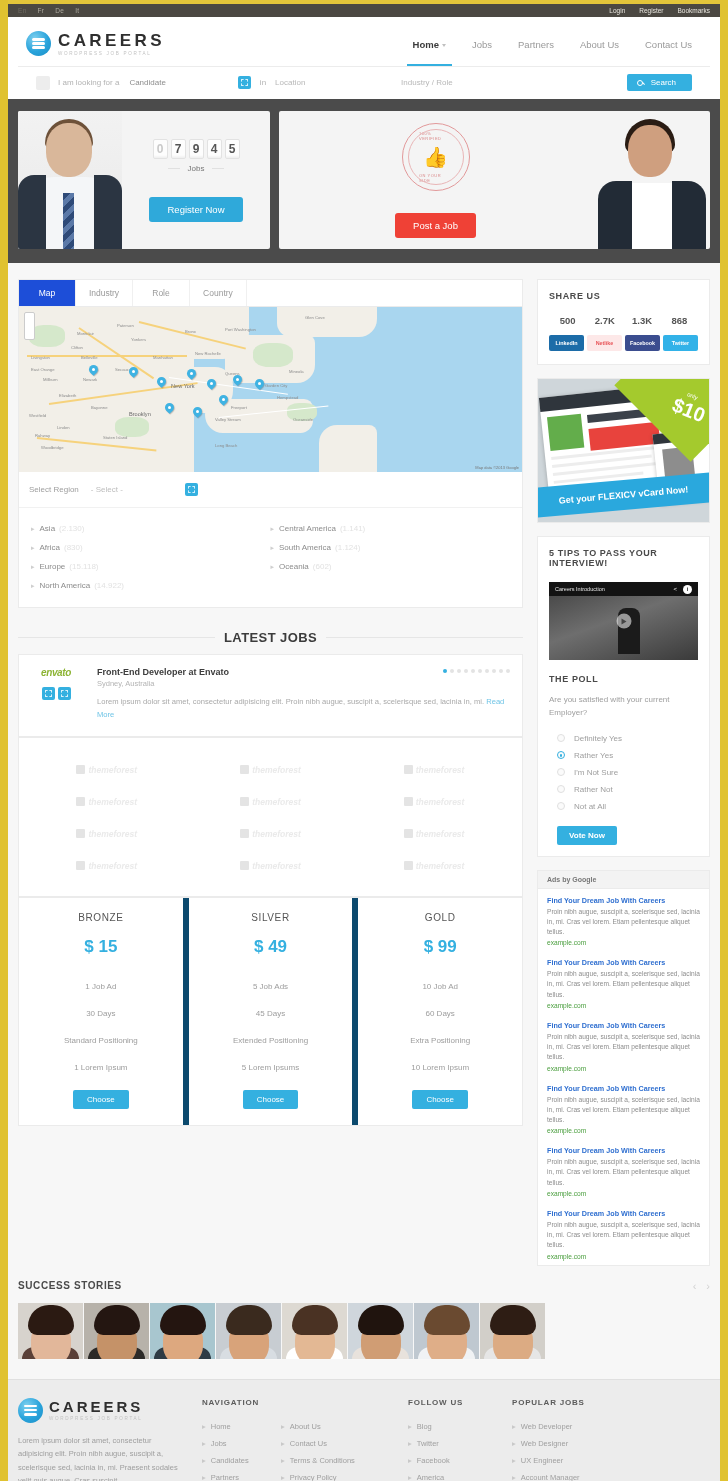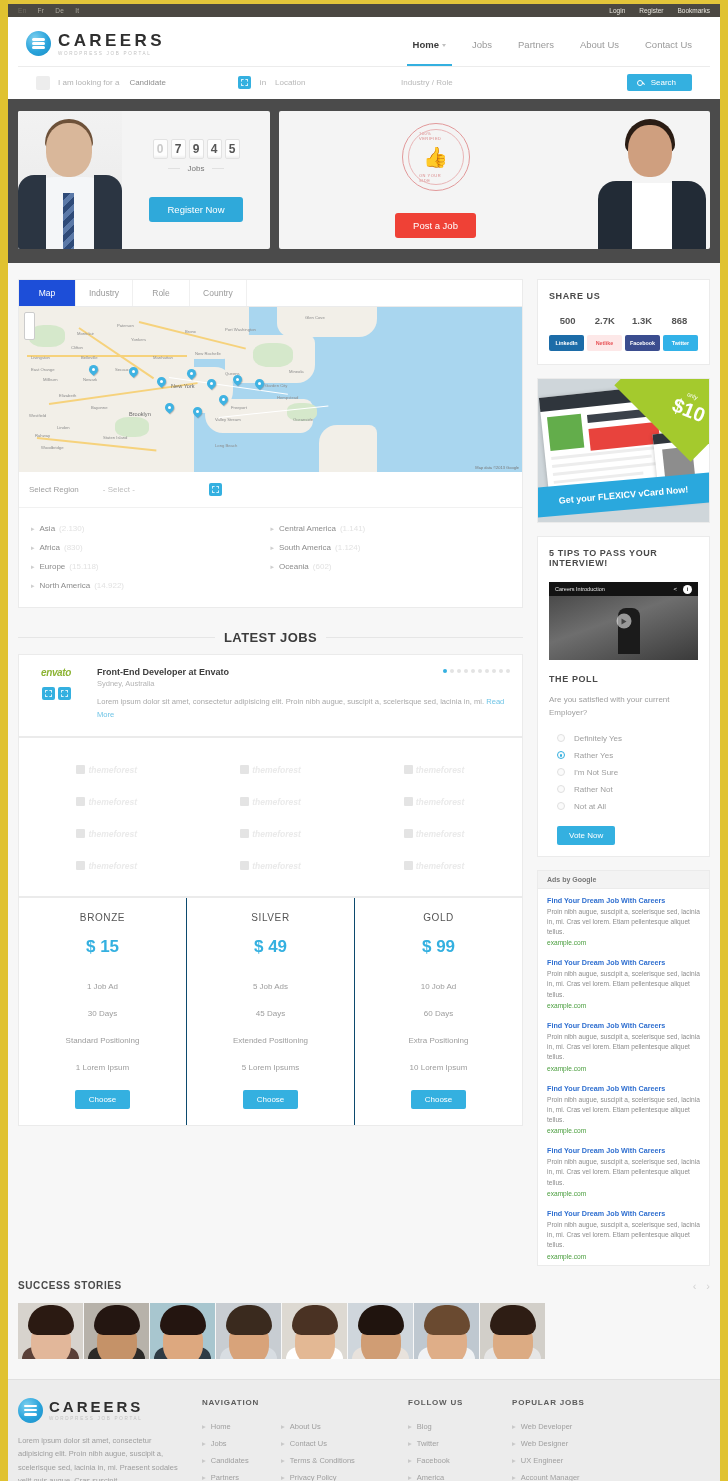--- a/index.html
+++ b/index.html
@@ -133,21 +133,21 @@
   .map .green { position:absolute; background:#d5e8cb; border-radius:40%; }
   .map .road { position: absolute; background: #f6d27c; height: 2px; transform-origin: left center; }
   .map .road.w { background:#fff; height:1.4px; }
   .map .mlabel { position:absolute; font-size:4.2px; color:#8c8c8c; }
   .pin { position: absolute; width: 9px; height: 12px; }
   .pin::before { content:""; position:absolute; left:0; top:0; width:9px; height:9px; border-radius:50% 50% 50% 0; transform: rotate(-45deg); background:#3fb3e3; box-shadow:0 1px 1px rgba(0,0,0,.25); }
   .pin::after { content:""; position:absolute; left:3px; top:3px; width:3px; height:3px; border-radius:50%; background:#fff; }
   .map-ctrl { position:absolute; left:5px; top:5px; width:11px; height:28px; background:#fff; border:1px solid #ccc; border-radius:2px;}
   .map-credit { position:absolute; right:3px; bottom:2px; font-size:4px; color:#777; }
 
-  .region-row { display: flex; align-items: center; gap: 24px; padding: 11px 10px; border-bottom: 1px solid #f1f1f1; }
+  .region-row { display: flex; align-items: center; gap: 12px; padding: 11px 10px; border-bottom: 1px solid #f1f1f1; }
   .region-row .lbl { font-size: 8px; color: #9e9e9e; }
   .region-row .sel { font-size: 8px; color: #bdbdbd; }
   .region-row .go { width: 13px; height: 13px; background: #34b0e0; border-radius: 2px; margin-left: 50px; position:relative;}
   .region-row .go::after{content:"";position:absolute;inset:3px;border:1px dashed #cfeefb;}
   .continents { display: flex; flex-wrap: wrap; padding: 11px 12px 12px 12px; }
   .continents .c { width: 50%; font-size: 8px; padding: 5px 0; color: #8c8c8c; }
   .continents .c .arrow { color: #cfcfcf; margin-right: 5px; font-size: 7px; }
   .continents .c .num { color: #e2e2e2; margin-left: 4px; }
 
   
@@ -168,21 +168,21 @@
   .job-desc a { color: #6fc4e6; text-decoration: none; }
 
   
   .partners-grid { display: flex; flex-wrap: wrap; padding: 16px 6px 14px 6px; }
   .pcell { width: 33.33%; text-align: center; padding: 11px 0; display:flex; align-items:center; justify-content:center; gap:3px; }
   .pcell .ico { width: 9px; height: 9px; background: #e4e4e4; border-radius: 1px; }
   .pcell .txt { font-size: 8.5px; color: #eaeaea; font-weight: bold; font-style: italic; }
 
   
   .prices { display: flex; }
-  .price-col { flex: 1; text-align: center; padding: 14px 6px 16px 6px; border-right: 1px solid #0c4a6e; }
+  .price-col { flex: 1; text-align: center; padding: 14px 6px 16px 6px; border-right: 6px solid #0c4a6e; }
   .price-col:last-child { border-right: none; }
   .price-col .tier { font-size: 10px; color: #555; letter-spacing: .6px; }
   .price-col .amt { font-size: 17px; color: #34b0e0; font-weight: bold; margin: 14px 0 16px 0; }
   .price-col .feat { font-size: 8px; color: #9d9d9d; padding: 9px 0; }
   .price-col .choose { display: inline-block; background: #34b0e0; color: #fff; font-size: 8px; padding: 5px 14px; border-radius: 2px; margin-top: 9px; }
 
   
   .stories { padding: 14px 18px 20px 18px; }
   .stories-head { display: flex; align-items: center; }
   .stories-head h3 { font-size: 10px; letter-spacing: .6px; color: #4a4a4a; font-weight: bold; }
@@ -228,21 +228,21 @@
   .video .man { position:absolute; left:46%; top:26px; width:22px; height:46px; background:#1b1b1b; border-radius:8px 8px 0 0; }
   .video .play { position: absolute; left: 50%; top: 50%; transform: translate(-50%,-50%); width: 15px; height: 15px; border-radius: 50%; background: rgba(255,255,255,.55); display:flex; align-items:center; justify-content:center; }
   .video .play::after { content:""; border-left: 5px solid #444; border-top: 3.5px solid transparent; border-bottom: 3.5px solid transparent; margin-left:1.5px; }
 
   .poll-q { font-size: 8px; color: #9e9e9e; line-height: 1.6; margin-bottom: 10px; }
   .poll-opt { display: flex; align-items: center; gap: 9px; padding: 4px 0 4px 8px; }
   .radio { width: 8px; height: 8px; border-radius: 50%; border: 1px solid #e0e0e0; background: #fbfbfb; position: relative; flex:0 0 auto;}
   .radio.on { border-color: #34b0e0; }
   .radio.on::after { content:""; position:absolute; inset:1.6px; border-radius:50%; background:#34b0e0; }
   .poll-opt span { font-size: 8px; color: #9e9e9e; }
-  .vote { display: inline-block; background: #34b0e0; color: #fff; font-size: 8px; padding: 5px 12px; border-radius: 2px; margin-top: 11px; margin-left: 8px;}
+  .vote { display: inline-block; background: #34b0e0; color: #fff; font-size: 8px; padding: 5px 12px; border-radius: 2px; margin-top: 11px; margin-left: 8px; font-weight: bold;}
 
   .ads { background: #fff; border: 1px solid #ebebeb; }
   .ads-head { background: #f3f3f3; border-bottom: 1px solid #ebebeb; padding: 5px 9px; font-size: 7px; color: #777; font-weight: bold; }
   .ad { padding: 7px 9px 5px 9px; }
   .ad .t { font-size: 7.2px; color: #2f6fd0; font-weight: bold; }
   .ad .d { font-size: 6.6px; color: #8d8d8d; line-height: 1.55; margin-top: 2px; }
   .ad .u { font-size: 6.6px; color: #4a9e3e; margin-top: 2px; }
 
   
   .footer { background: #ececec; border-top: 1px solid #e0e0e0; padding: 18px 18px 22px 18px; display: flex; gap: 16px; }

